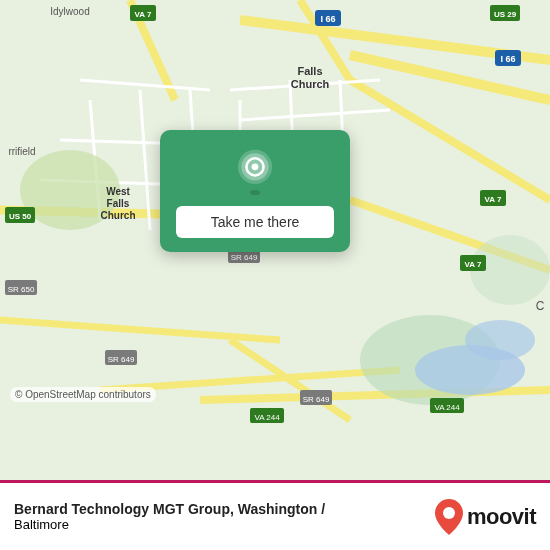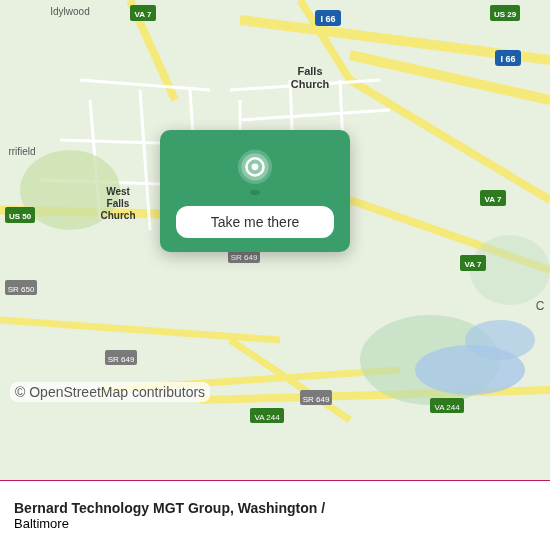--- a/index.html
+++ b/index.html
@@ -45,45 +45,45 @@
     #pin-icon {
       width: 48px;
       height: 48px;
       margin-bottom: 10px;
     }
 
     #take-me-btn {
       background: white;
       color: #333;
       border: none;
-      border-radius: 12px;
+      border-radius: 6px;
       padding: 8px 18px;
       font-size: 14px;
       font-weight: 500;
       cursor: pointer;
       width: 100%;
       text-align: center;
     }
 
     
     #bottom-bar {
       width: 550px;
       height: 70px;
       background: white;
       position: absolute;
       bottom: 0;
       left: 0;
       display: flex;
       align-items: center;
       padding: 0 14px;
-      border-top: 1px solid #be185d;
+      border-top: 3px solid #be185d;
     }
 
     #attribution {
-      font-size: 14px;
+      font-size: 10px;
       color: #555;
       position: absolute;
       bottom: 78px;
       left: 10px;
       background: rgba(255,255,255,0.75);
       padding: 2px 5px;
       border-radius: 7px;
     }
 
     #location-info {
@@ -237,13 +237,23 @@
     <button id="take-me-btn">Take me there</button>
   </div>
 </div>
 
 <div id="bottom-bar">
   <div id="location-info">
     <div id="location-name">Bernard Technology MGT Group, Washington /</div>
     <div id="location-region">Baltimore</div>
   </div>
 
+  <div id="moovit-logo">
+
+    <div id="moovit-pin">
+      <svg width="28" height="36" viewBox="0 0 28 36" xmlns="http://www.w3.org/2000/svg">
+        <path d="M14 0 C6.27 0 0 6.27 0 14 C0 24.5 14 36 14 36 C14 36 28 24.5 28 14 C28 6.27 21.73 0 14 0Z" fill="#e84a3e"></path>
+        <circle cx="14" cy="14" r="6" fill="white"></circle>
+      </svg>
+    </div>
+    <span id="moovit-text">moovit</span>
+  </div>
 </div>
 
 </body></html>

